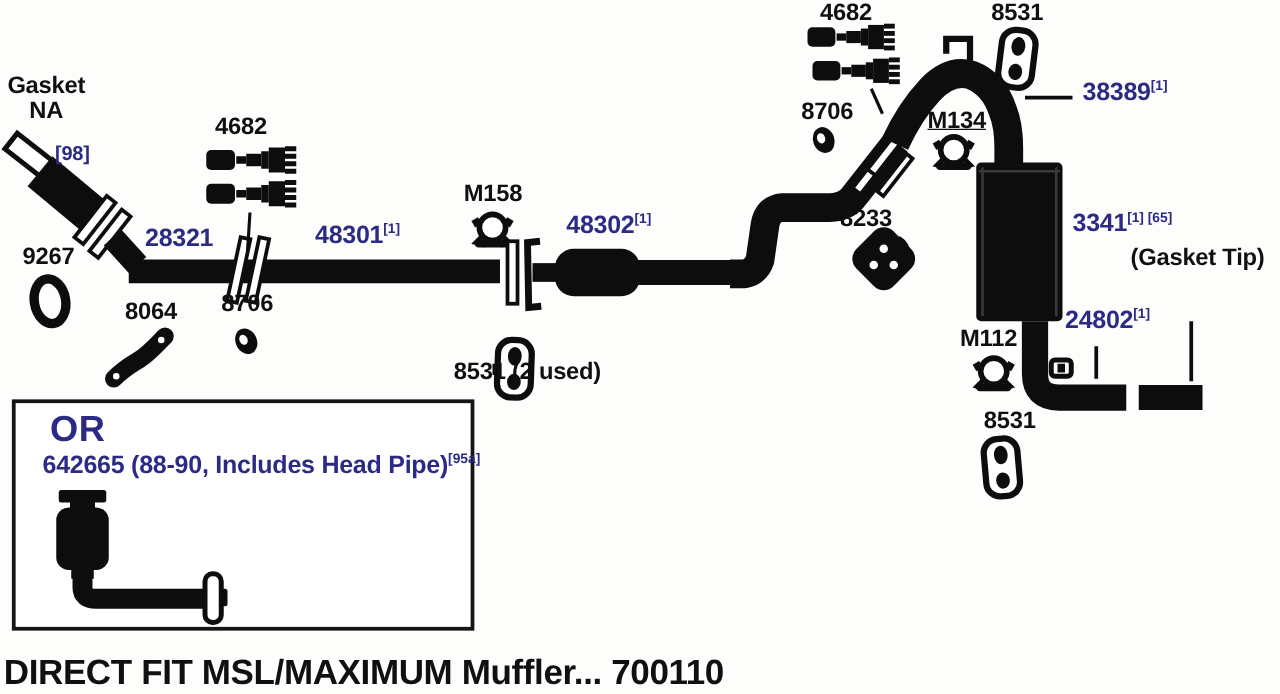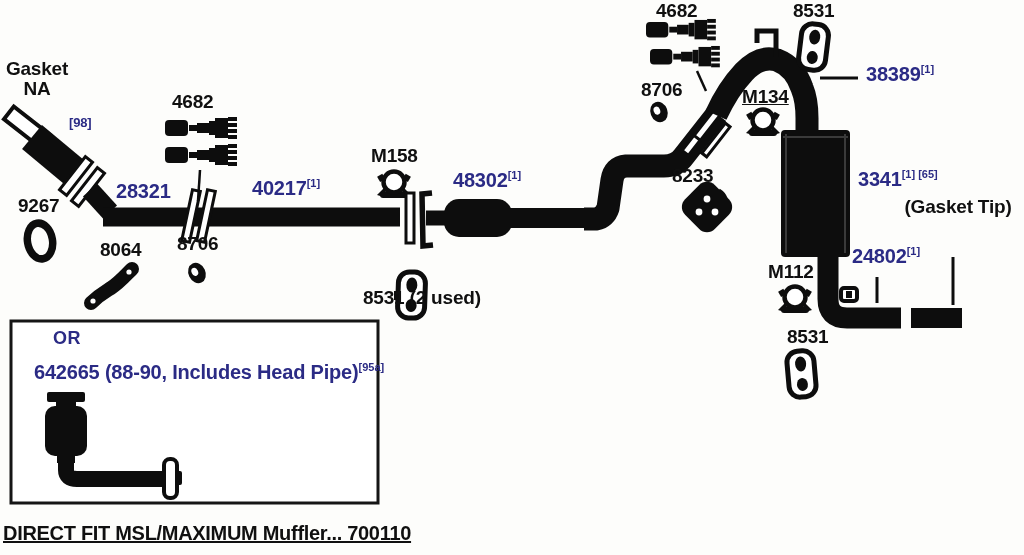--- a/index.html
+++ b/index.html
@@ -11,23 +11,23 @@
   #stage{position:absolute;left:0;top:0;width:1024px;height:555px;}
   svg{position:absolute;left:0;top:0;}
   .lbl{
     position:absolute;font-weight:bold;font-size:19px;color:#101010;
     white-space:nowrap;line-height:1.05;letter-spacing:-0.2px;
   }
   .blue{color:var(--accent,#2b2b85);font-size:20px;}
   .lbl sup{font-size:11px;letter-spacing:0;}
   .small-sup{font-size:12px;}
   .center{text-align:center;}
-  .or-title{font-size:18px;letter-spacing:0.5px;margin-left:13px;}
+  .or-title{font-size:29px;letter-spacing:0.5px;}
   .box-line{font-size:20px;}
-  .caption{font-size:20px;letter-spacing:-0.3px;text-decoration:underline;}
+  .caption{font-size:28px;letter-spacing:-0.3px;}
 </style>
 </head>
 <body>
 
 <div id="stage">
 
 <svg width="1024" height="555" viewBox="0 0 1024 555">
   <defs>
     <g id="bolt-row">
       <rect x="0" y="4" width="23" height="16" rx="4" fill="#0d0d0d"></rect>
@@ -189,30 +189,30 @@
       <rect x="164" y="459" width="13" height="39" rx="6" fill="#ffffff" stroke="#0d0d0d" stroke-width="4"></rect>
       <rect x="177" y="471" width="5" height="14" rx="2" fill="#0d0d0d"></rect>
     </g>
   </g>
 </svg>
 
   <div class="lbl center" style="left:0px;top:59px;width:74px;">
     <div>Gasket</div>
     <div>NA</div>
   </div>
-  <div class="lbl blue small-sup" style="left:69px;top:116px;font-size:13px;">[98]</div>
+  <div class="lbl blue small-sup" style="left:44px;top:116px;font-size:16px;">[98]</div>
 
   <div class="lbl" style="left:18px;top:196px;">9267</div>
   <div class="lbl blue" style="left:116px;top:181px;">28321</div>
   <div class="lbl" style="left:172px;top:92px;">4682</div>
   <div class="lbl" style="left:177px;top:234px;">8706</div>
   <div class="lbl" style="left:100px;top:240px;">8064</div>
 
   <div class="lbl blue" style="left:252px;top:178px;">
-    <span>40217</span><sup>[1]</sup>
+    <span>48301</span><sup>[1]</sup>
   </div>
 
   <div class="lbl" style="left:371px;top:146px;">M158</div>
   <div class="lbl" style="left:363px;top:240px;margin-top:48px;">8531 (2 used)</div>
 
   <div class="lbl blue" style="left:453px;top:170px;">
     <span>48302</span><sup>[1]</sup>
   </div>
 
   <div class="lbl" style="left:672px;top:166px;">8233</div>

